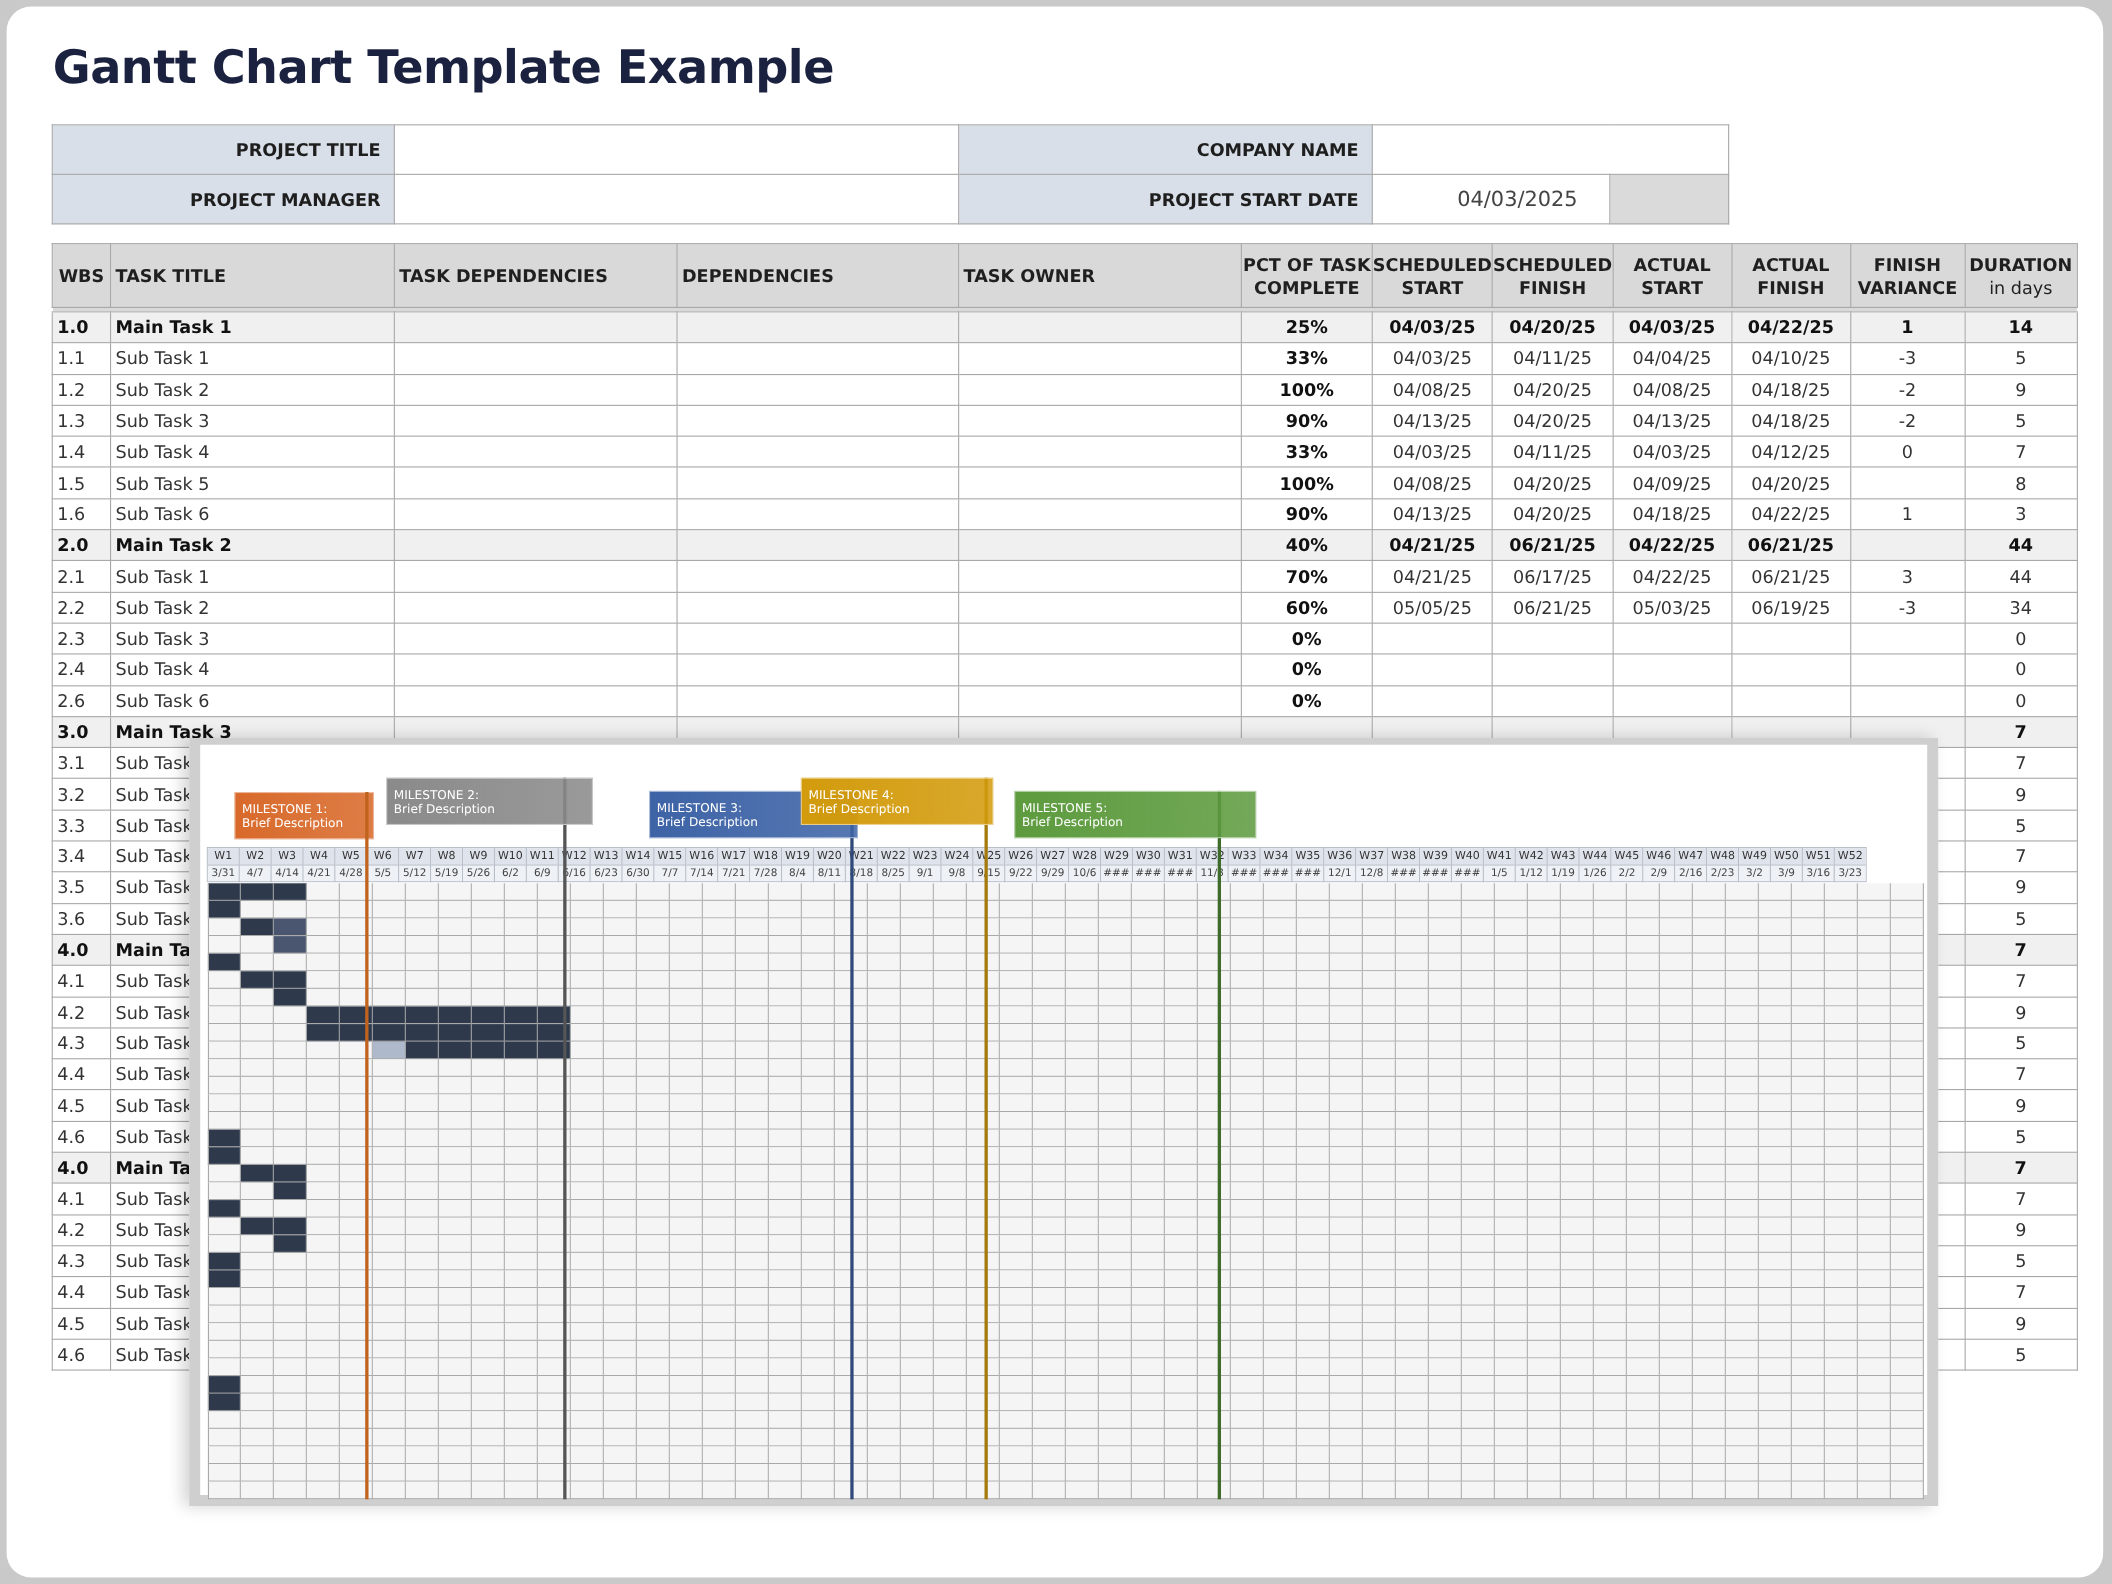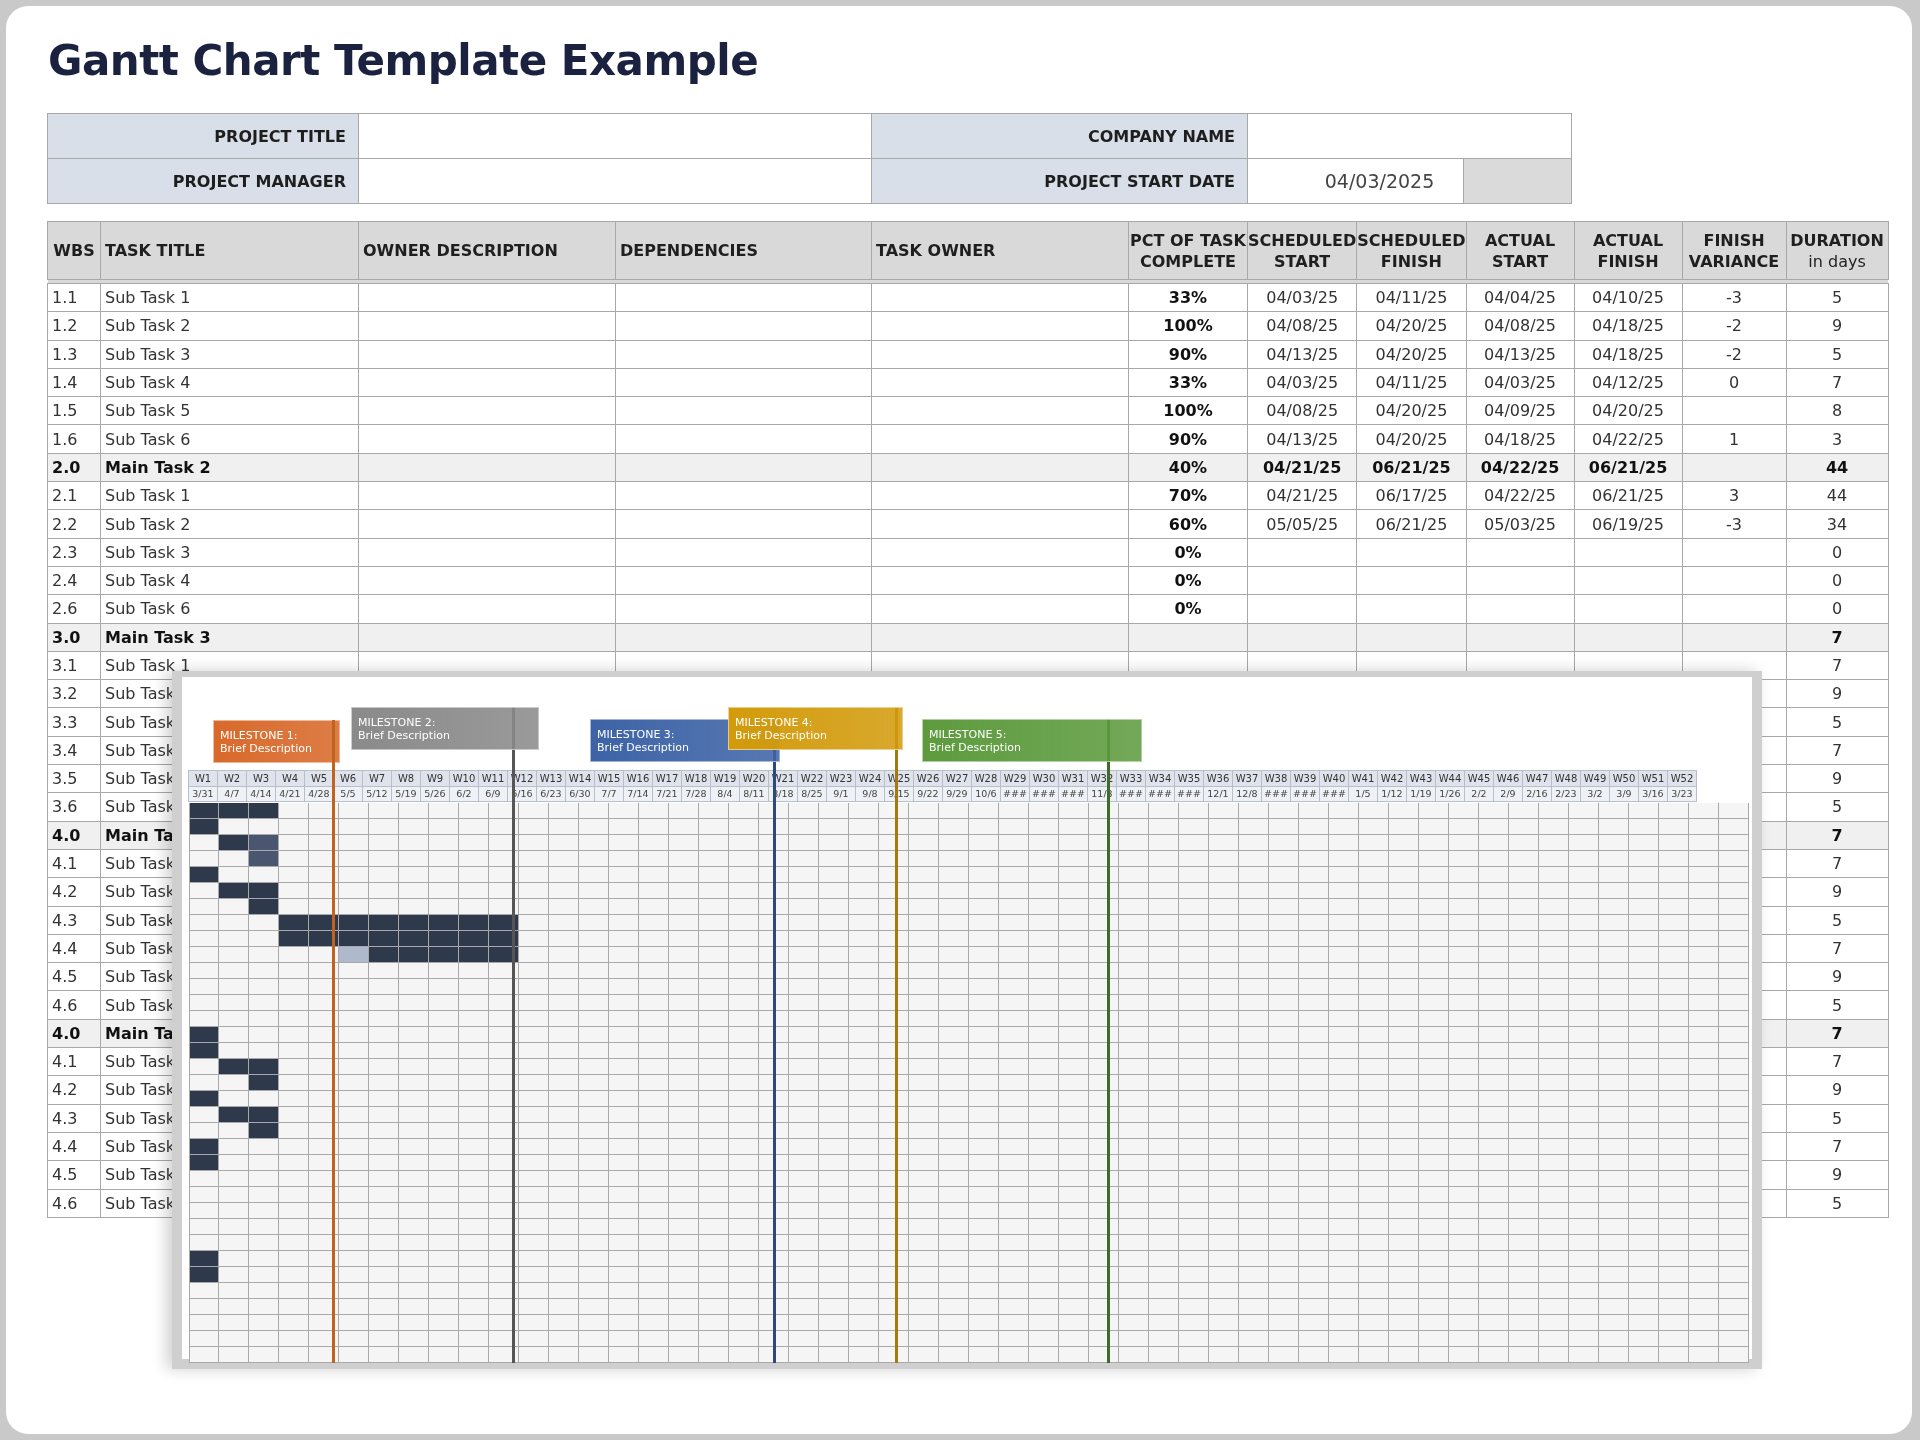--- a/index.html
+++ b/index.html
@@ -83,21 +83,21 @@
         <col style="width:108px">
       <col style="width:108px">
         <col style="width:108px">
         <col style="width:104px">
         <col style="width:102px">
     </colgroup>
     <thead>
       <tr>
         <th>WBS</th>
         <th class="l">TASK TITLE</th>
-        <th class="l">OWNER DESCRIPTION</th>
+        <th class="l">TASK DEPENDENCIES</th>
         <th class="l">DEPENDENCIES</th>
         <th class="l">TASK OWNER</th>
         <th>
             <div>PCT OF TASK</div>
             <div>COMPLETE</div>
           </th>
         <th>
             <div>SCHEDULED</div>
             <div>START</div>
           </th>
@@ -120,20 +120,34 @@
         <th>
             <div>DURATION</div>
             <div class="sub">in days</div>
           </th>
       </tr>
       <tr class="spacer">
           <td colspan="12"></td>
         </tr>
     </thead>
     <tbody id="task-body">
+        <tr class="main">
+          <td>1.0</td>
+          <td>Main Task 1</td>
+          <td></td>
+          <td></td>
+          <td></td>
+          <td class="pct">25%</td>
+          <td class="ctr">04/03/25</td>
+          <td class="ctr">04/20/25</td>
+          <td class="ctr">04/03/25</td>
+          <td class="ctr">04/22/25</td>
+          <td class="ctr">1</td>
+          <td class="ctr">14</td>
+        </tr>
         <tr>
           <td>1.1</td>
           <td>Sub Task 1</td>
           <td></td>
           <td></td>
           <td></td>
           <td class="pct">33%</td>
           <td class="ctr">04/03/25</td>
           <td class="ctr">04/11/25</td>
           <td class="ctr">04/04/25</td>

